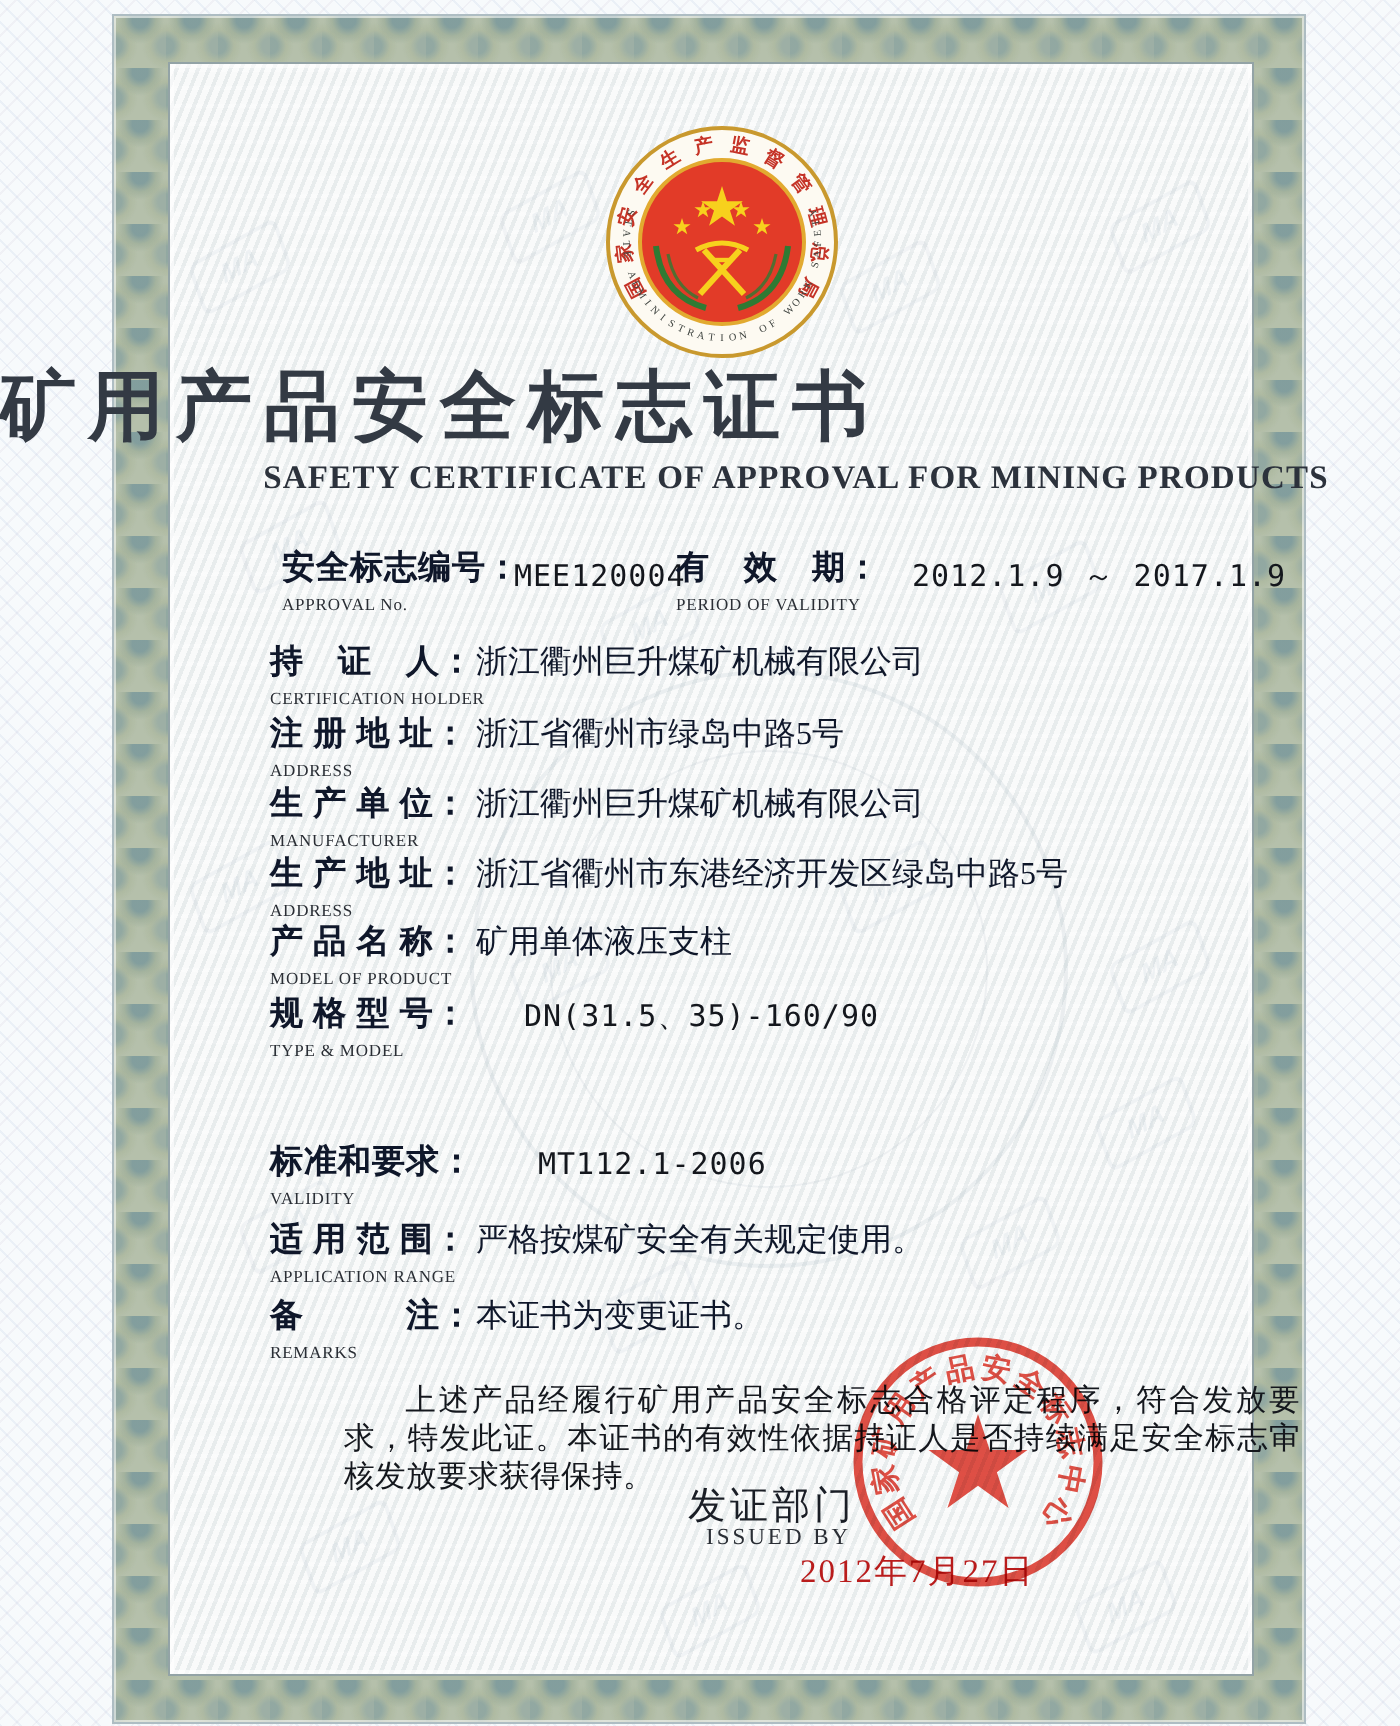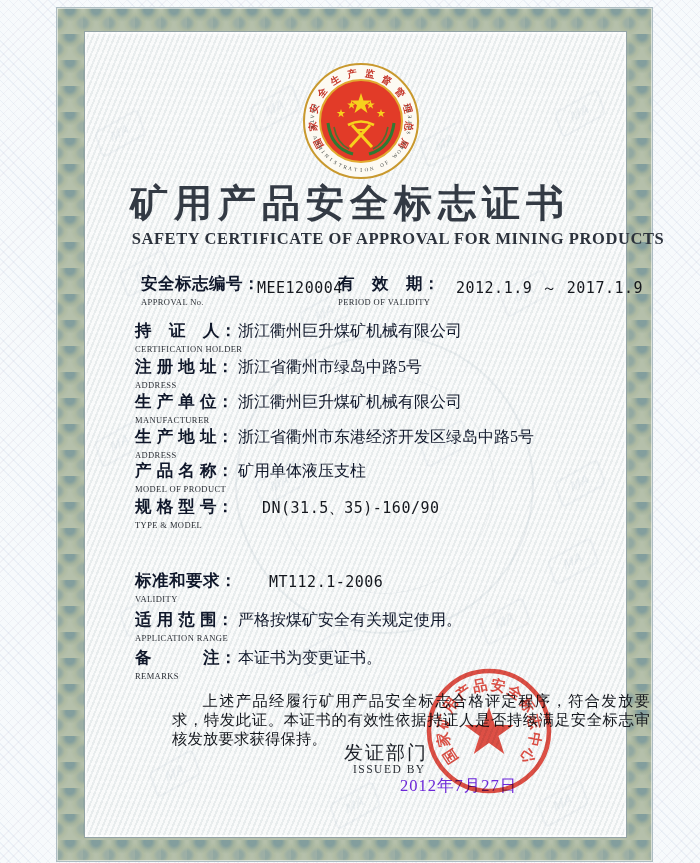--- a/index.html
+++ b/index.html
@@ -31,34 +31,34 @@
   
   .wm-circle{position:absolute;left:235px;top:335px;width:295px;height:295px;border-radius:50%;
     border:2px solid rgba(150,168,180,.30);opacity:.5;pointer-events:none;}
   .wm-circle::after{content:"";position:absolute;inset:38px;border-radius:50%;
     border:1.5px solid rgba(150,168,180,.25);}
   .wm{position:absolute;width:46px;height:23px;border:2.5px solid rgba(148,168,186,.55);
     border-radius:5px;color:rgba(148,168,186,.7);font:italic bold 13px/21px "Liberation Sans",sans-serif;
     text-align:center;transform:rotate(-29deg) skewX(-10deg);opacity:.16;pointer-events:none;}
   
   .abs{position:absolute;}
-  .title{left:0;top:178px;width:700px;text-align:center;font-size:38px;font-weight:bold;
+  .title{left:0;top:178px;width:700px;text-align:left;font-size:38px;font-weight:bold;
     letter-spacing:6px;color:#333a44;font-family:"Liberation Serif",serif;}
   .subtitle{left:0;top:229px;width:700px;text-align:center;font-size:16.5px;font-weight:bold;
     letter-spacing:.6px;color:#2c323c;margin-left:48px;}
   .cn-label{font-size:16.5px;font-weight:bold;color:#0f172a;letter-spacing:.5px;white-space:pre;}
   .en-label{font-size:8.5px;color:#2a2e35;letter-spacing:.4px;margin-top:2px;white-space:pre;}
   .val{font-size:16px;color:#0f172a;white-space:pre;}
   .val-mono{font-family:"DejaVu Sans Mono","Liberation Mono",monospace;font-size:15px;
     letter-spacing:.5px;color:#14171d;white-space:pre;padding-left:24px;}
   .statement{left:128px;top:691px;width:478px;font-size:15.3px;line-height:19px;
     letter-spacing:.2px;color:#14171d;text-indent:2em;text-align:justify;margin-left:44px;}
   .issued-cn{left:344px;top:740px;font-size:19px;letter-spacing:2px;color:#1a1e26;}
   .issued-en{left:353px;top:763px;font-size:11.5px;letter-spacing:1.5px;color:#2a2e35;}
-  .issue-date{left:400px;top:775px;font-size:16.5px;color:#6d28d9;letter-spacing:1px;}
+  .issue-date{left:400px;top:775px;font-size:16.5px;color:#b91c1c;letter-spacing:1px;}
   
   .frow{position:absolute;left:135px;}
   .frow .val{position:absolute;left:103px;top:1px;}
   .r0{top:320px}.r1{top:356px}.r2{top:391px}.r3{top:426px}.r4{top:460px}
   .r5{top:496px}.r6{top:570px}.r7{top:609px}.r8{top:647px}
   .emblem-svg{position:absolute;left:301px;top:61px;width:120px;height:120px;}
   .seal-svg{position:absolute;left:419px;top:661px;width:140px;height:140px;
     opacity:.88;mix-blend-mode:multiply;}
 </style>
 </head>

